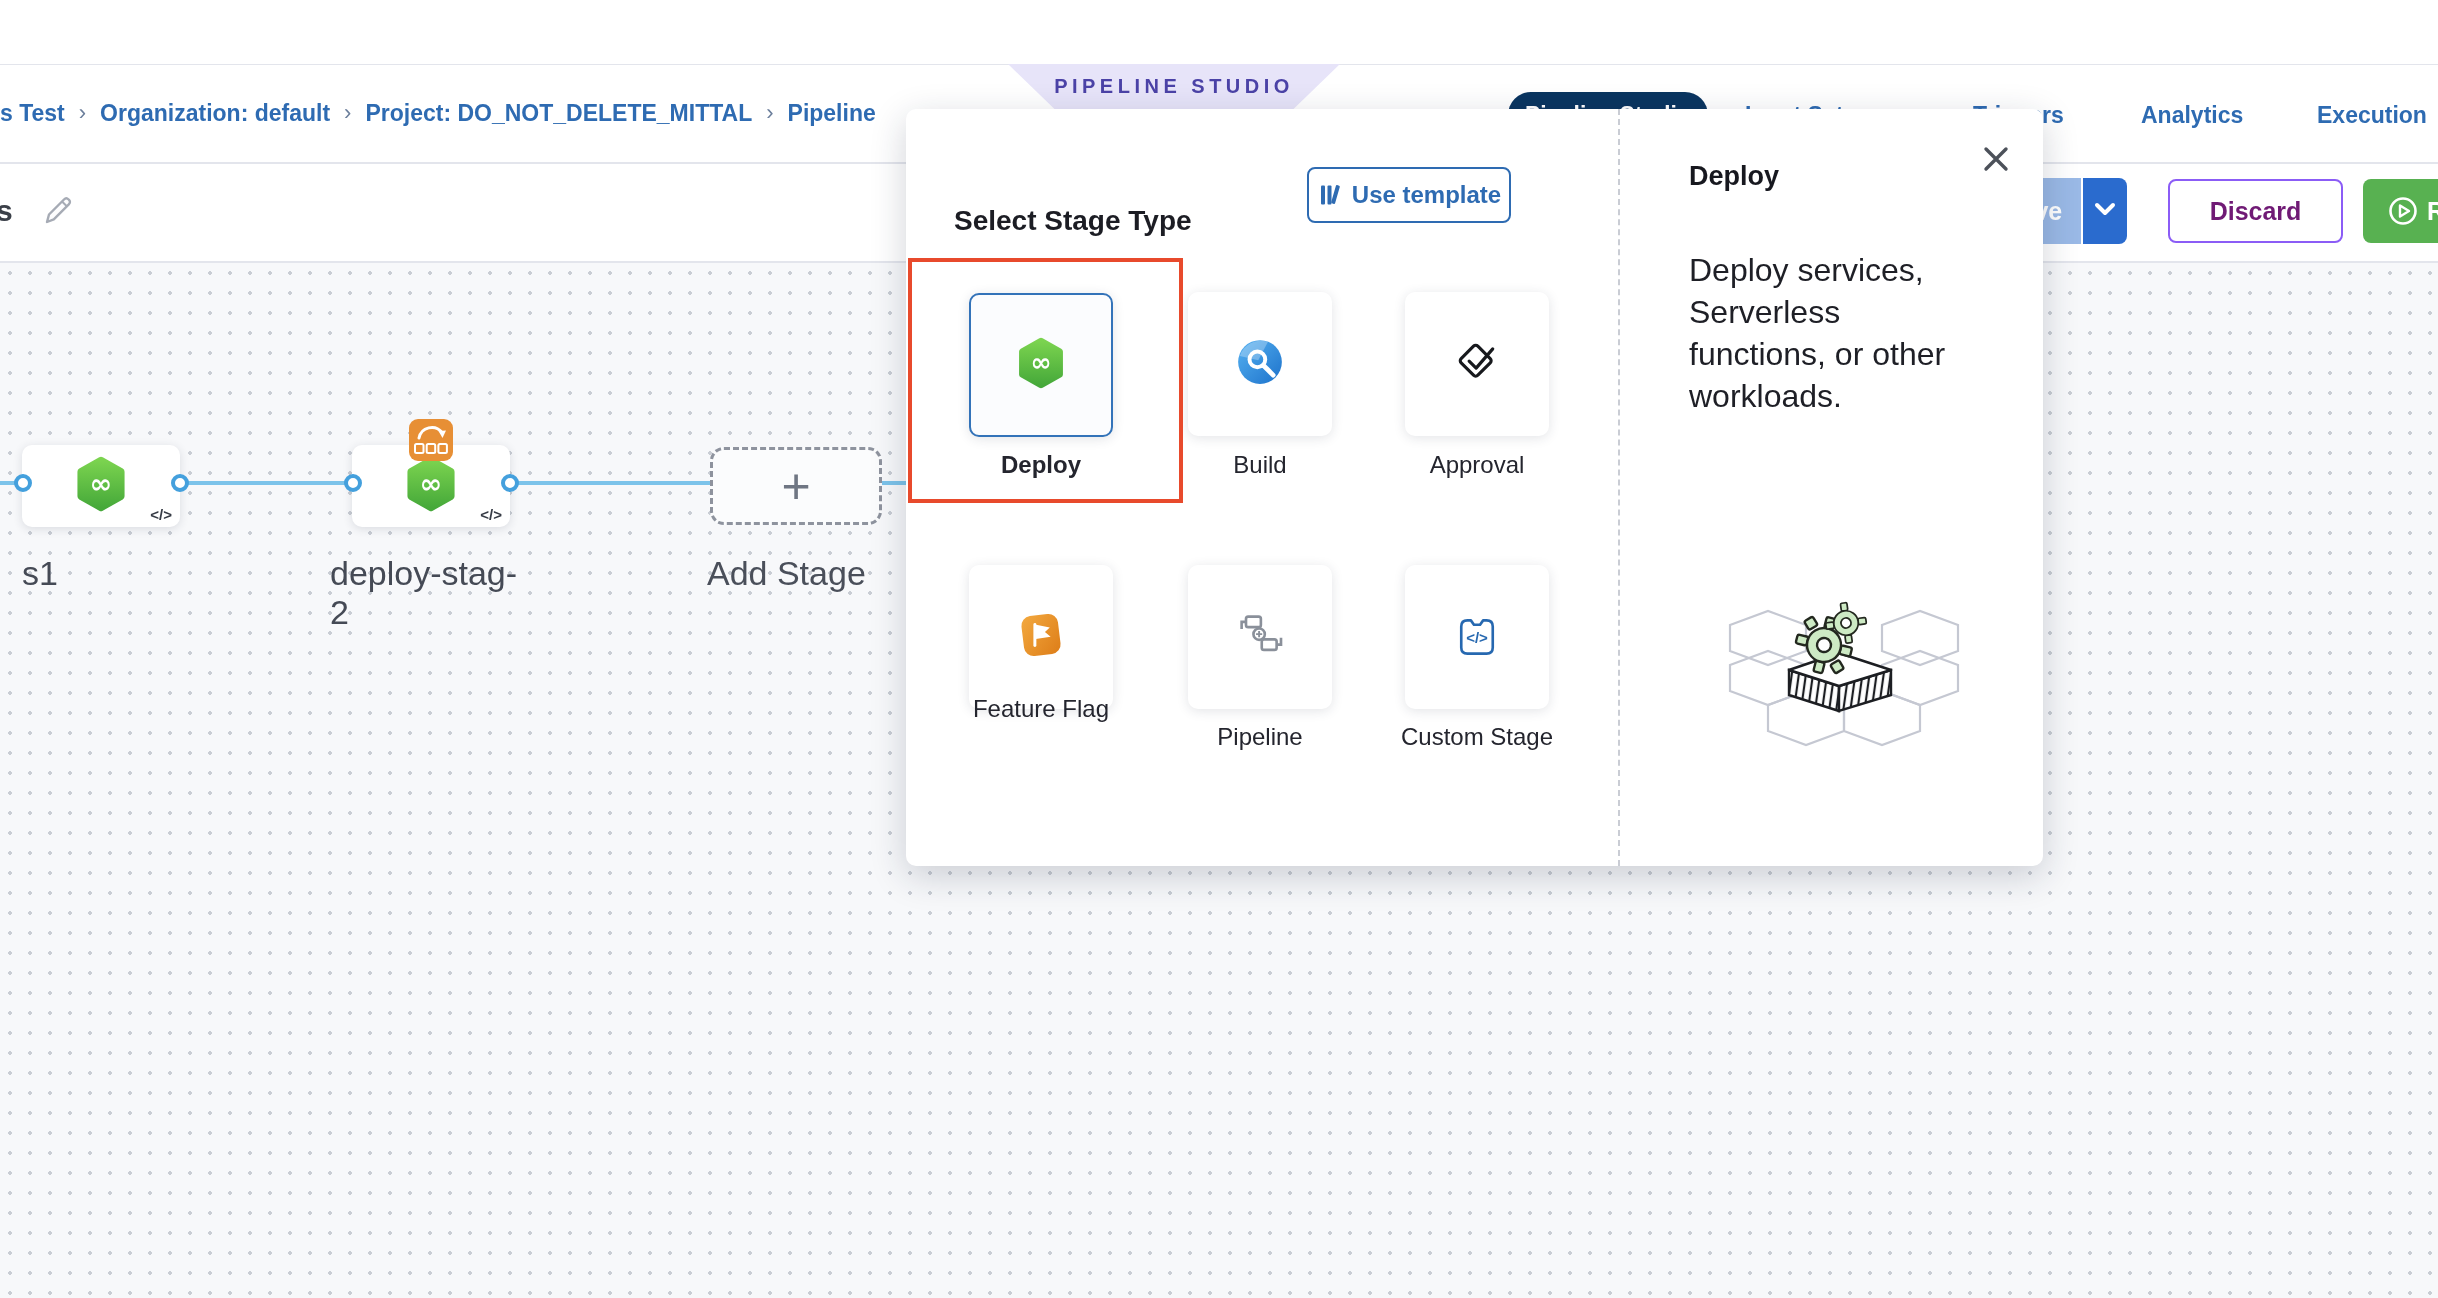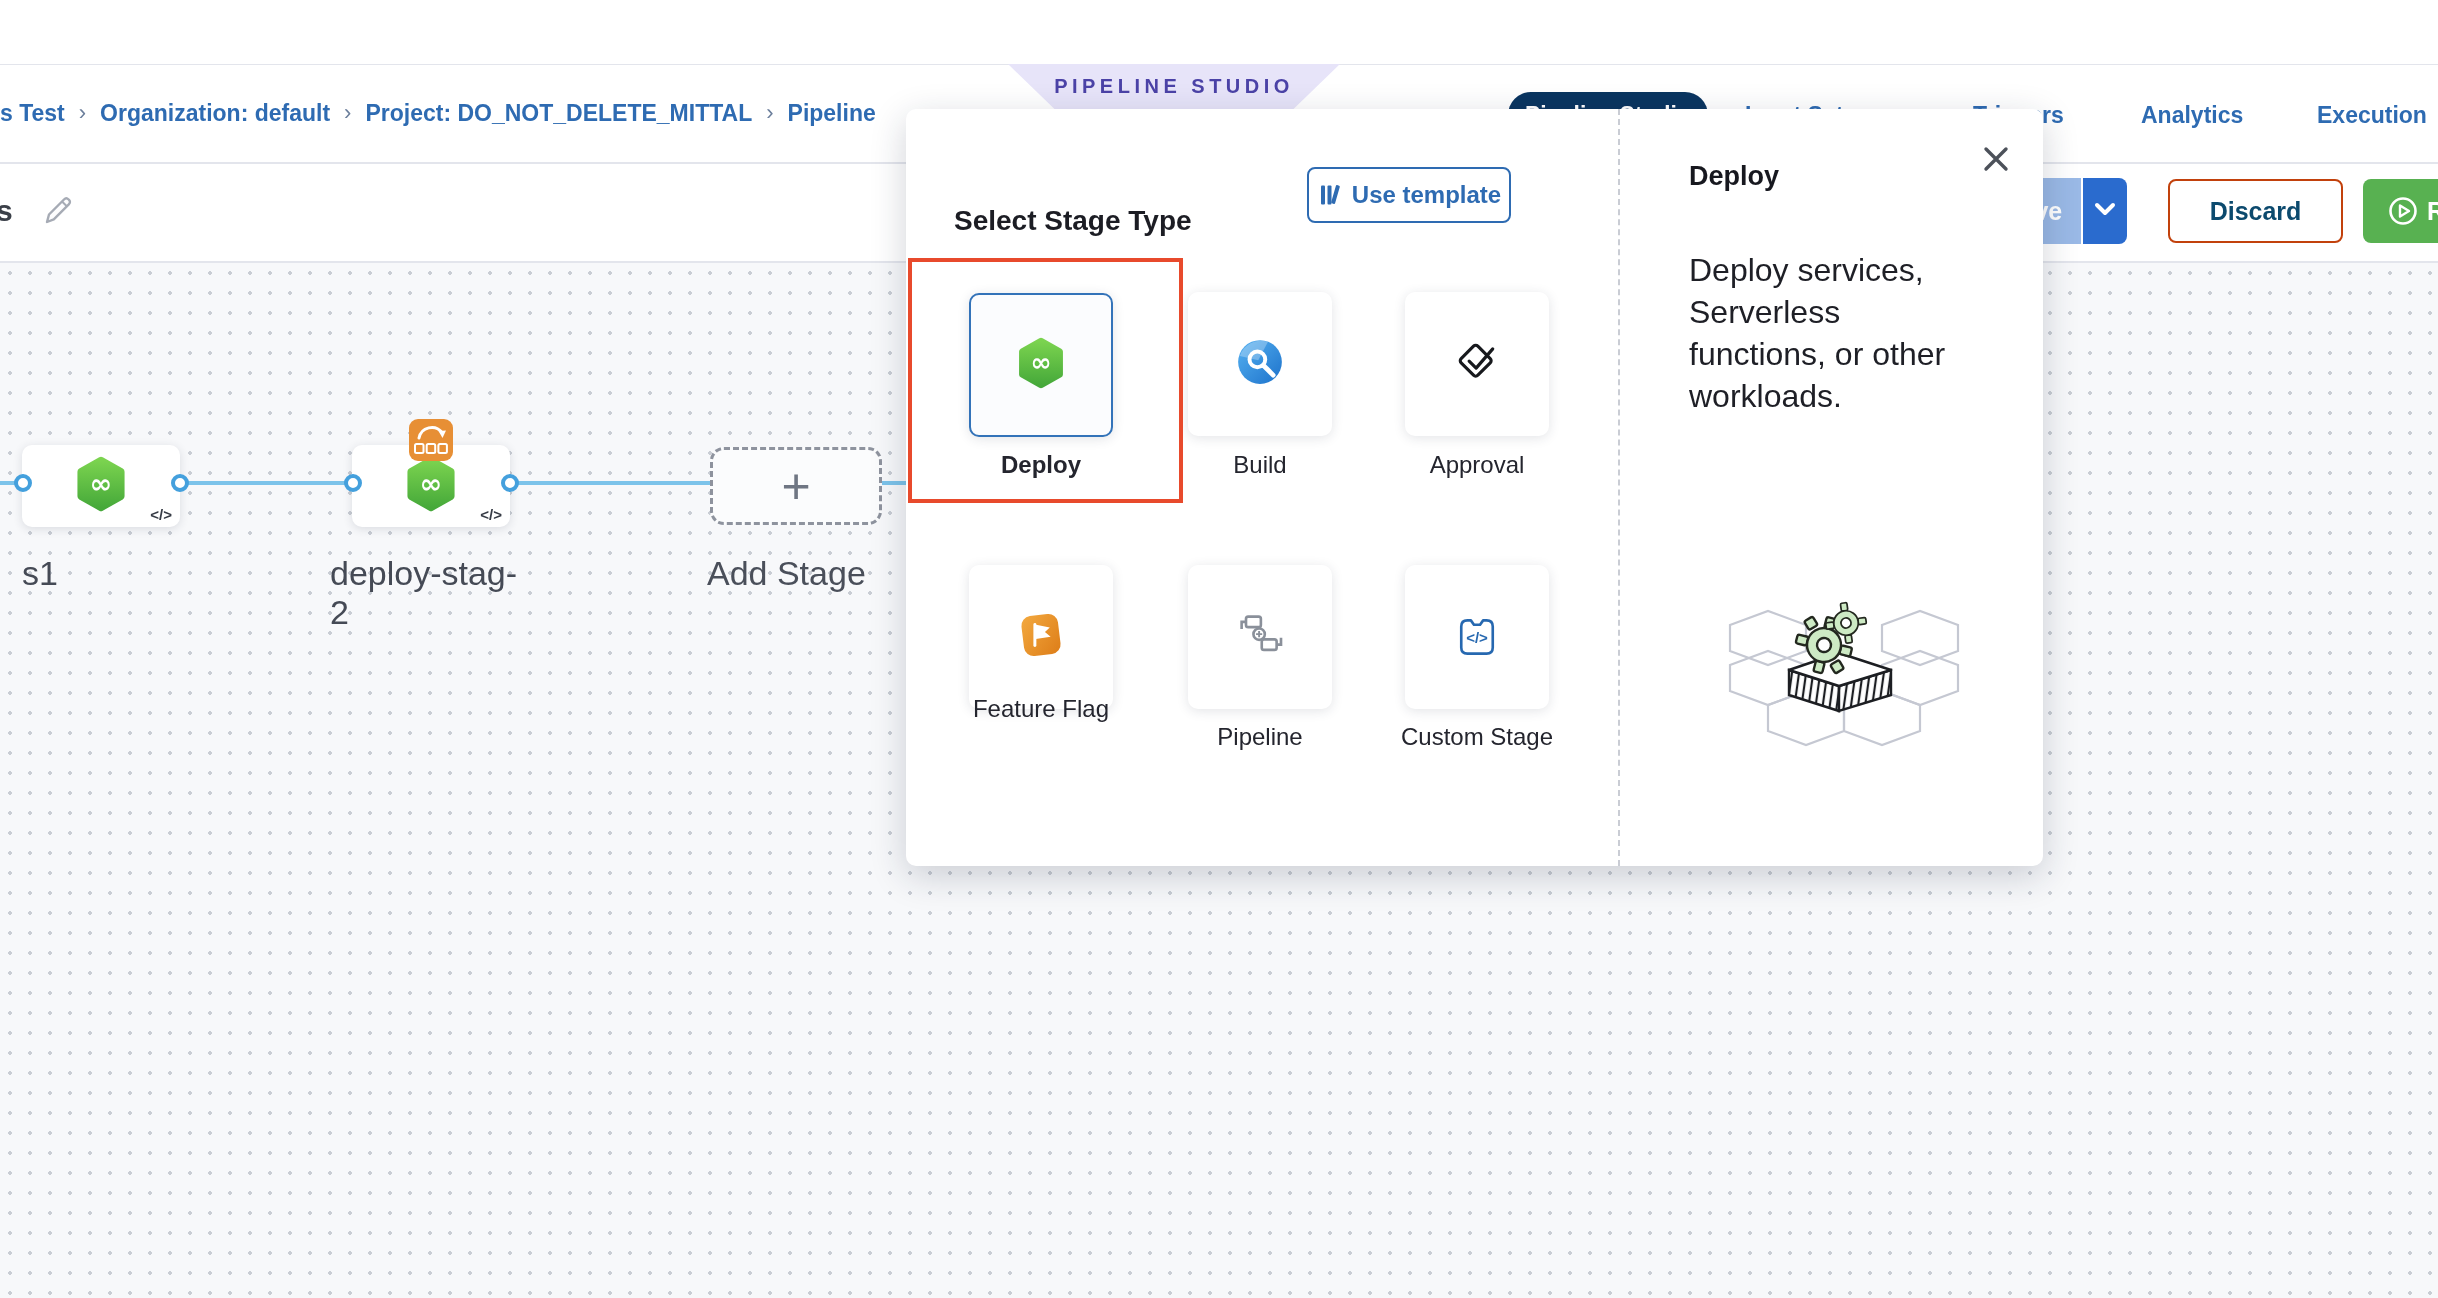--- a/index.html
+++ b/index.html
@@ -25,21 +25,21 @@
   
   .title-frag { top:194px; left:-4px; font-size:30px; font-weight:700; color:#3b4049; z-index:2; }
   .btn { border-radius:8px; display:flex; align-items:center; justify-content:center;
          font-weight:700; white-space:nowrap; }
   .save-split { top:178px; left:1985px; width:142px; height:66px; display:flex; z-index:3;
                 border-radius:8px; overflow:hidden; }
   .save-main { width:98px; background:#9ab9e6; color:#ffffff; font-size:25px; font-weight:700;
                display:flex; align-items:center; justify-content:center; border-right:2px solid #ffffff; }
   .save-caret { flex:1; background:#2a6bce; display:flex; align-items:center; justify-content:center; }
   .discard-btn { top:179px; left:2168px; width:175px; height:64px; background:#ffffff;
-                 border:2px solid #c2410c; color:#0c4a6e; font-size:25px; z-index:3; }
+                 border:2px solid #8b5cf6; color:#701a75; font-size:25px; z-index:3; }
   .run-btn { top:179px; left:2363px; width:130px; height:64px; background:#58b151; color:#ffffff;
              font-size:25px; z-index:3; gap:8px; justify-content:flex-start; padding-left:24px; }
 
   
   .canvas { top:263px; left:0; width:2438px; height:1035px; background:#f7f8fa;
             background-image:radial-gradient(circle,#c9cdd4 1.7px,transparent 1.7px);
             background-size:20px 20px; z-index:1; }
   .flow-line { position:absolute; top:481px; height:4px; background:#7cc3ea; z-index:1; }
   .node-card { position:absolute; top:445px; height:82px; background:#ffffff; border-radius:10px;
                box-shadow:0 2px 10px rgba(40,50,70,.14); z-index:2; display:flex; align-items:center;

